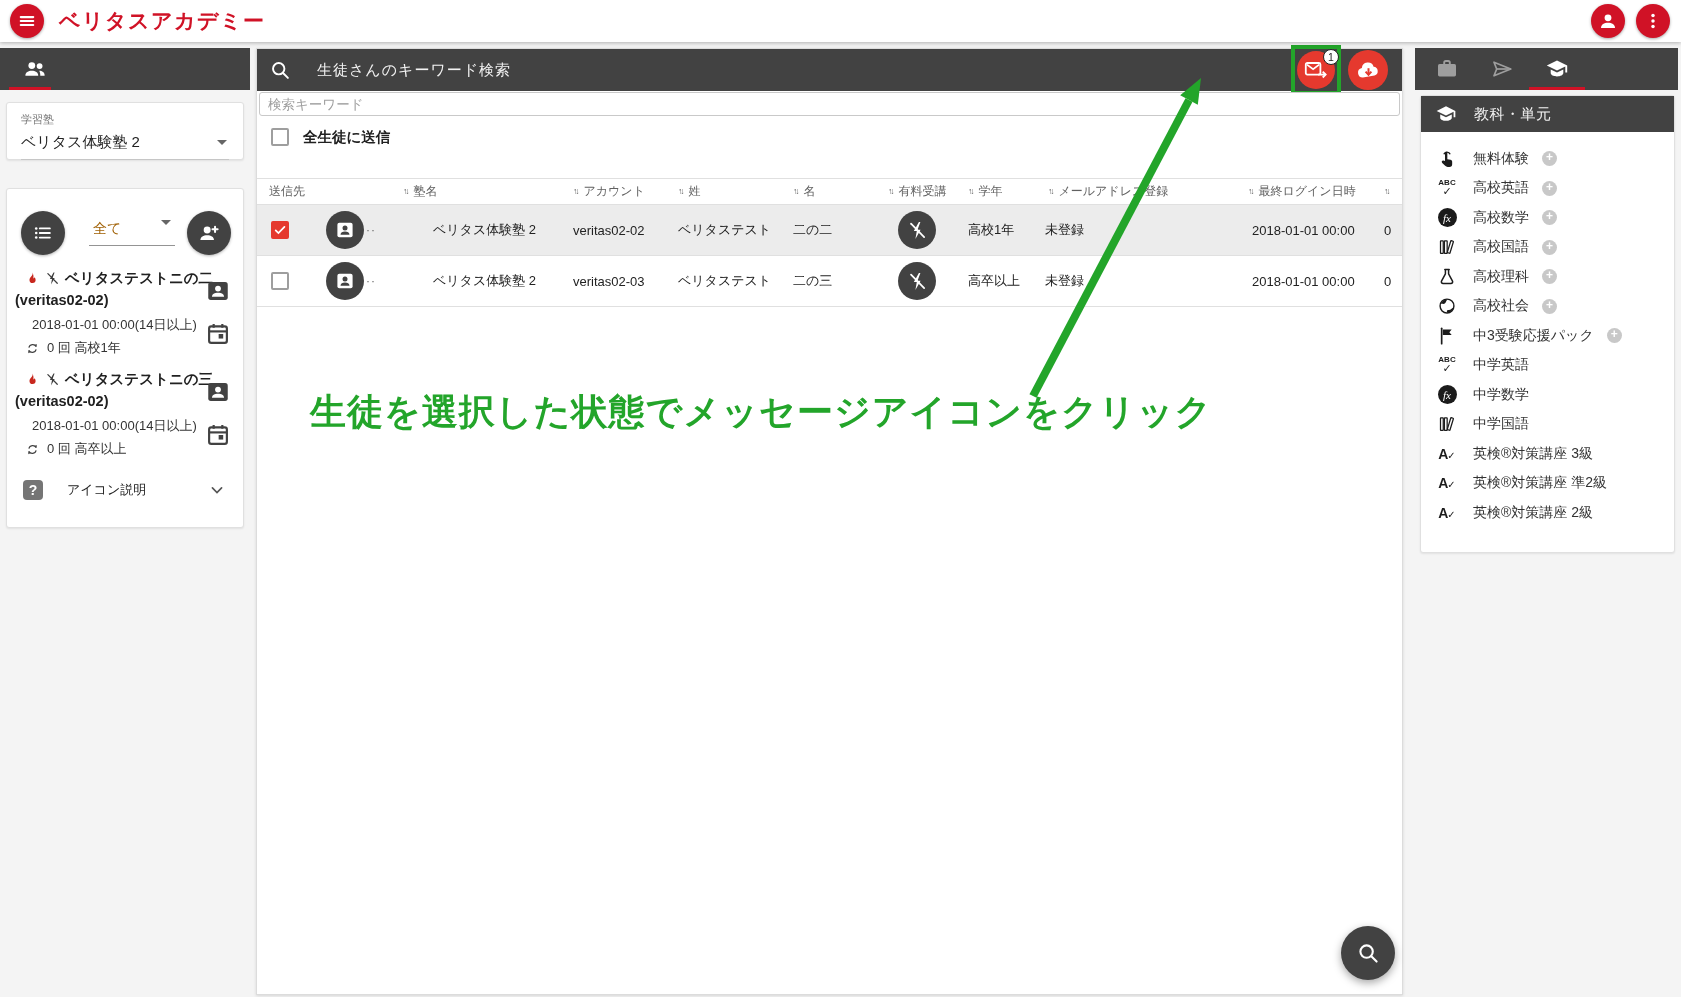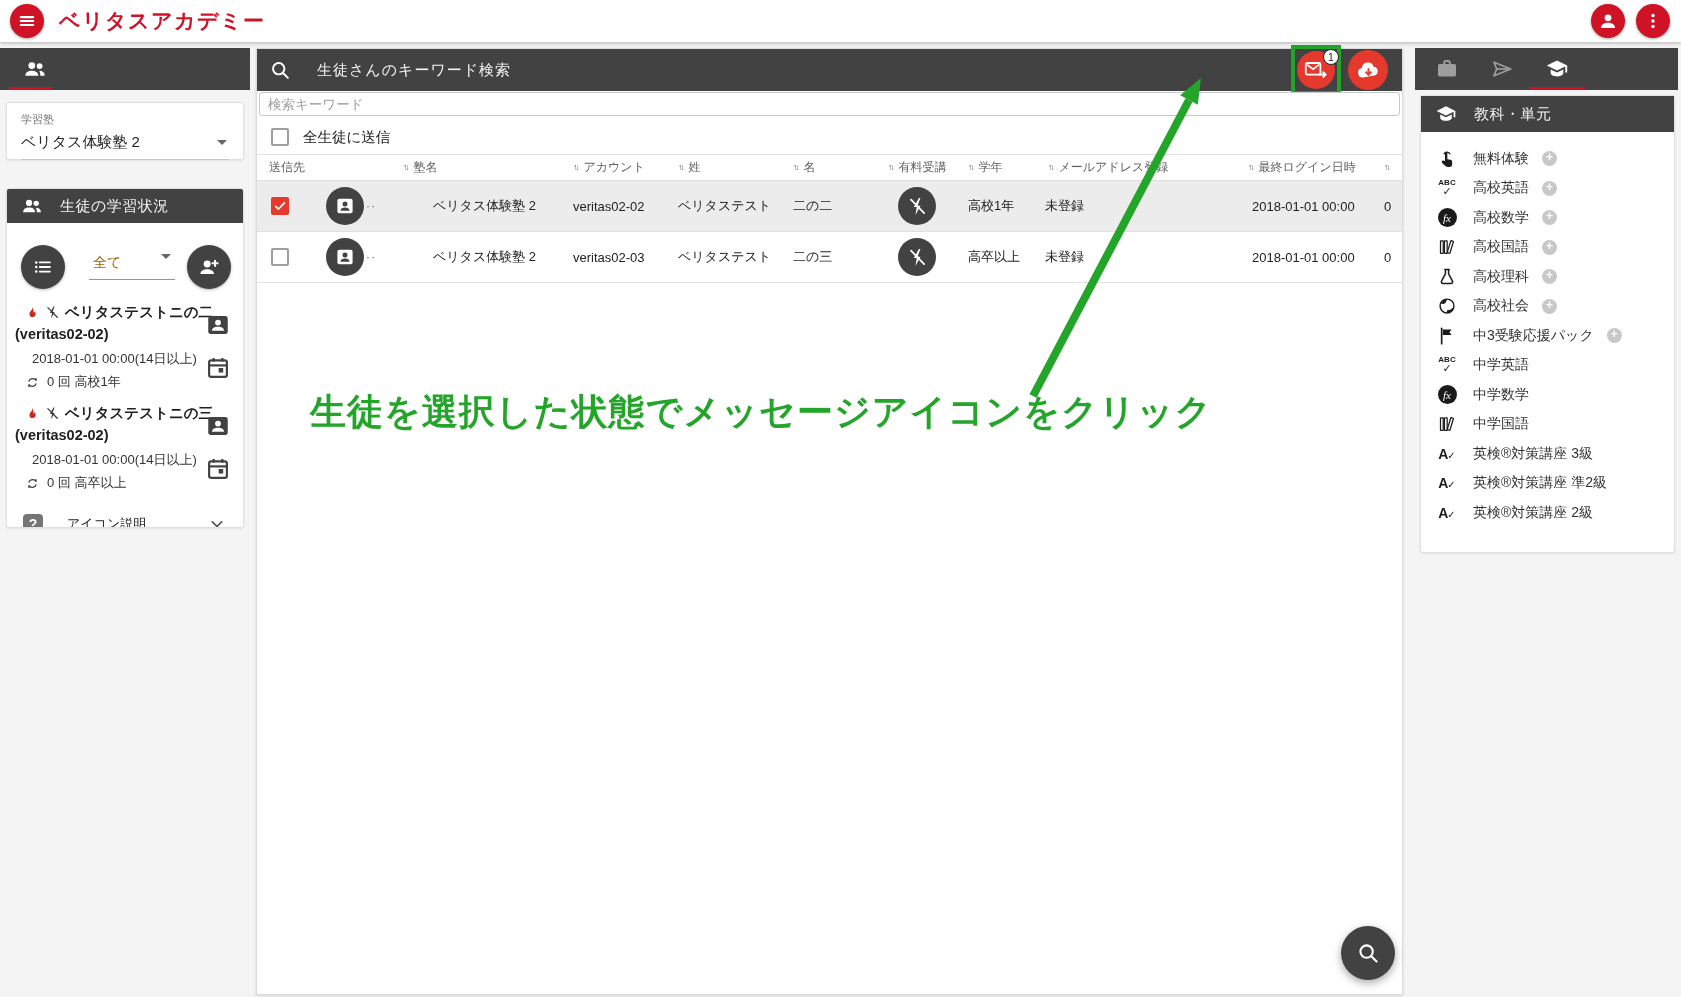--- a/index.html
+++ b/index.html
@@ -92,29 +92,29 @@
   .cloud-btn{width:40px;height:40px;border-radius:50%;background:var(--accent);border:none;cursor:pointer;
     display:flex;align-items:center;justify-content:center;padding:0}
   .cloud-btn svg{width:25px;height:25px}
 
   .search-input-row{padding:1px 2px;border-bottom:1px solid #fff}
   .search-input{width:100%;height:24px;border:1px solid #c9c9c9;border-radius:3px;padding:0 8px;
     font-size:13.5px;color:#333;outline:none;font-family:inherit}
   .search-input::placeholder{color:#9e9e9e}
 
   .send-all-row{height:34px;display:flex;align-items:center;padding-left:14px;gap:14px;margin-top:2px}
-  .send-all-label{font-weight:normal;font-size:14.5px}
+  .send-all-label{font-weight:bold;font-size:14.5px}
 
   .cb{width:18px;height:18px;border:2px solid #9e9e9e;border-radius:2px;background:#fff;cursor:pointer;
     display:flex;align-items:center;justify-content:center;flex:0 0 auto}
   .cb.checked{background:var(--accent);border-color:var(--accent)}
   .cb svg{width:14px;height:14px;color:#fff;display:none}
   .cb.checked svg{display:block}
 
-  .table{margin-top:0;font-size:13px}
+  .table{margin-top:24px;font-size:13px}
   .trow{display:grid;grid-template-columns:64px 70px 170px 105px 115px 95px 80px 80px 200px 140px 1fr;
     align-items:center}
   .thead{height:27px;border-top:1px solid var(--border);border-bottom:1px solid var(--border);
     color:#616161;font-size:12px}
   .th{display:flex;align-items:center;padding-left:12px;white-space:nowrap;cursor:pointer}
   .th.no-sort{cursor:default}
   .sort{font-size:8.5px;letter-spacing:-2px;margin-right:6px;color:#555;transform:translateY(-1px)}
   .tr{height:51px;border-bottom:1px solid var(--border);cursor:pointer}
   .tr.selected{background:#ececec}
   .td{padding-left:12px;white-space:nowrap;overflow:hidden;color:#222}
@@ -319,26 +319,20 @@
 
 <div class="card school-card">
   <div class="school-label">学習塾</div>
   <div class="school-row">
     <span class="school-value">ベリタス体験塾 2</span>
     <span class="caret-down"></span>
   </div>
 </div>
 
 <div class="card status-card">
-  <div class="dark-card-header">
-    <svg class="ic">
-        <use href="#sym-people" xlink:href="#sym-people"></use>
-      </svg>
-    <span>生徒の学習状況</span>
-  </div>
 
   <div class="filter-row">
     <button class="dark-circle">
       <svg class="ic">
           <use href="#sym-list" xlink:href="#sym-list"></use>
         </svg>
     </button>
     <div class="filter-select">
       <span>全て</span>
       <span class="caret-down"></span>

